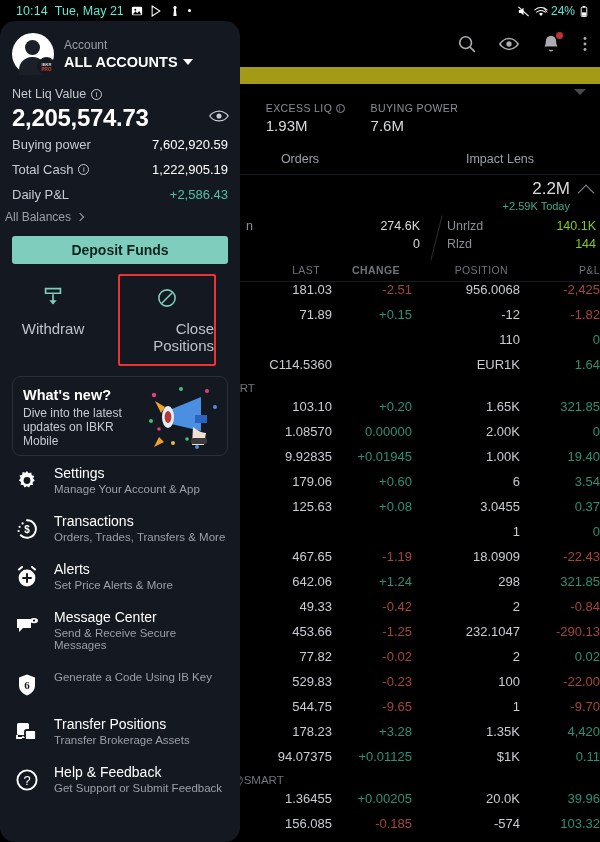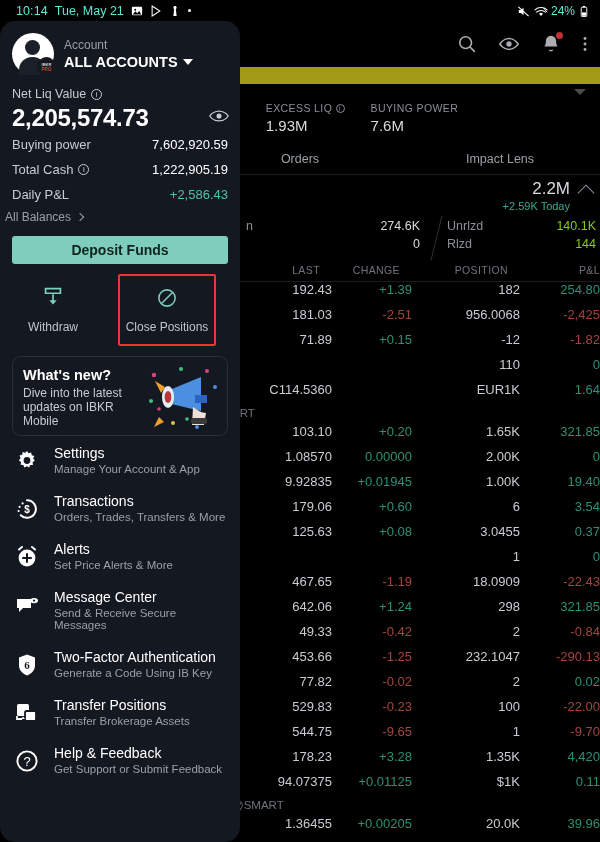--- a/index.html
+++ b/index.html
@@ -87,21 +87,21 @@
   .sum-row{ position:absolute; left:0; width:600px; display:flex; align-items:baseline; font-size:12.5px;}
   .sr-lbl{ position:absolute; left:246px; color:#8b8f96; font-size:12.5px;}
   .sr-v1{ position:absolute; left:300px; width:120px; text-align:right; color:#d8dadd; }
   .slash{ position:absolute; left:436px; top:-4px; width:1px;height:46px;background:#2a2d33; transform:rotate(14deg); }
   .sr-n{ position:absolute; left:447px; color:#8b8f96; }
   .sr-v2{ position:absolute; right:4px; color:#84cc16; text-align:right; }
 
   
   #colhead{ display:flex; height:22px; align-items:center; font-size:10.5px; color:#6f747b; letter-spacing:.4px;}
   .c-last{ position:absolute; left:240px; width:80px; text-align:right; }
-  .c-chg { position:absolute; left:328px; width:72px; text-align:right; }
+  .c-chg { position:absolute; left:328px; width:72px; text-align:right;font-weight:bold; }
   .c-pos { position:absolute; left:424px; width:84px; text-align:right; }
   .c-pl  { position:absolute; right:0px; width:66px; text-align:right; }
   #colhead{ position:relative; }
 
   .trow{ position:relative; height:25px; }
   .trow .last{ position:absolute; left:232px; width:100px; text-align:right; font-size:13px; color:#c9ccd1; }
   .trow .chg { position:absolute; left:330px; width:82px; text-align:right; font-size:13px; }
   .trow .pos { position:absolute; left:420px; width:100px; text-align:right; font-size:13px; color:#c9ccd1; }
   .trow .pl  { position:absolute; right:0px;  width:78px; text-align:right; font-size:13px; }
   .up{ color:#2e8f75; }
@@ -149,21 +149,21 @@
   #allbal{ display:flex; align-items:center; gap:6px; padding:3px 12px 0 5px; font-size:12px; color:#9aa0a6;}
   .arr-r{ width:6px;height:6px;border-top:1.4px solid #9aa0a6;border-right:1.4px solid #9aa0a6;transform:rotate(45deg); }
 
   #deposit{
     margin:12px 12px 0 12px; height:28px; border-radius:3px; background:#7ecdbd;
     color:#10241f; font-size:14px; font-weight:700; display:flex; align-items:center; justify-content:center;
   }
 
   #actions{ display:flex; margin-top:10px; padding:0 6px; }
   .action{ flex:1; display:flex; flex-direction:column; align-items:center; gap:6px; padding:10px 0; }
-  .action .alab{ font-size:12px; color:#bfc4ca; }
+  .action .alab{ font-size:15px; color:#bfc4ca;text-align:right; }
   .action.highlight{ border:2px solid #ee3333; border-radius:2px; margin:0 18px; }
 
   #whatsnew{
     margin:10px 12px 0 12px; border:1px solid #2b3039; border-radius:9px;
     padding:10px 10px 12px 10px; position:relative; height:80px; overflow:hidden;
   }
   #whatsnew .wn-t{ font-size:14.5px; font-weight:700; color:#fff; }
   #whatsnew .wn-s{ font-size:12px; color:#c7cbd1; margin-top:3px; line-height:14px; width:115px;}
   .megaphone{ position:absolute; right:4px; top:4px; width:86px; height:72px; }
 
@@ -315,26 +315,20 @@
 
   <div id="colhead">
     <span class="c-last">LAST</span>
     <span class="c-chg">CHANGE</span>
     <span class="c-pos">POSITION</span>
     <span class="c-pl">P&amp;L</span>
   </div>
   <div class="hairline"></div>
 
   <div id="rows">
-      <div class="trow">
-        <span class="last">192.43</span>
-        <span class="chg up">+1.39</span>
-        <span class="pos">182</span>
-        <span class="pl up">254.80</span>
-      </div>
       <div class="trow">
         <span class="last">181.03</span>
         <span class="chg dn">-2.51</span>
         <span class="pos">956.0068</span>
         <span class="pl dn">-2,425</span>
       </div>
       <div class="trow">
         <span class="last">71.89</span>
         <span class="chg up">+0.15</span>
         <span class="pos">-12</span>
@@ -619,21 +613,20 @@
           <div class="mi-t">Message Center</div>
           <div class="mi-s">Send &amp; Receive Secure Messages</div>
         </div>
       </div>
       <div class="mitem">
         <span class="mi-ic"><svg viewBox="0 0 26 26" width="26" height="26">
             <path d="M13 2.5l8 3v8c0 5-4 8.6-8 10-4-1.4-8-5-8-10v-8z" fill="#fff"></path>
             <text x="13" y="17" font-size="11" font-family="Liberation Serif" fill="#141820" text-anchor="middle" font-weight="700">6</text>
           </svg></span>
         <div>
-          <div class="mi-t">Two-Factor Authentication</div>
           <div class="mi-s">Generate a Code Using IB Key</div>
         </div>
       </div>
       <div class="mitem">
         <span class="mi-ic"><svg viewBox="0 0 26 26" width="26" height="26">
             <rect x="3" y="4" width="12" height="12" rx="1.6" fill="#fff"></rect>
             <rect x="11" y="11" width="11" height="10" rx="1.6" fill="#fff" stroke="#141820" stroke-width="1.8"></rect>
             <path d="M7 19h4l-2-2.5z" fill="#fff"></path>
             <path d="M3 16v3h5" fill="none" stroke="#fff" stroke-width="1.8"></path>
           </svg></span>

